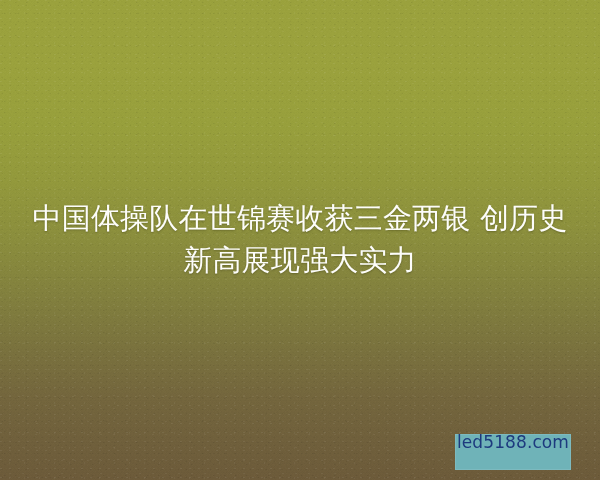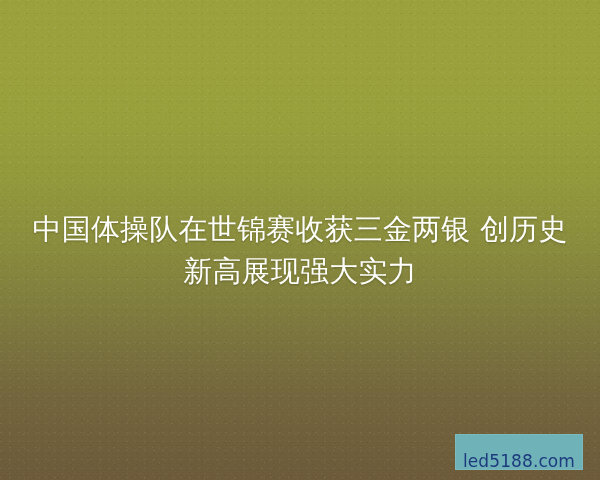--- a/index.html
+++ b/index.html
@@ -77,33 +77,32 @@
 
   .title-text {
     display: block;
     color: #fdfdfa;
     font-size: 29px;
     line-height: 42px;
     font-weight: 300;
     letter-spacing: 0.2px;
     white-space: pre-wrap;
     text-shadow: 0 1px 2px rgba(40, 40, 10, 0.35);
-    margin-top: 11px;
   }
 
   
   .site-badge {
     position: absolute;
     left: 455px;
     top: 434px;
-    width: 128px;
+    width: 116px;
     height: 36px;
     background: #6fb3b8;
     display: flex;
-    align-items: flex-end;
+    align-items: flex-start;
     justify-content: center;
     box-shadow: 0 0 0 1px rgba(255,255,255,0.10) inset;
   }
 
   .site-badge-label {
     color: #1d3a7e;
     font-size: 17px;
     line-height: 1;
     font-weight: 400;
     letter-spacing: 0.1px;

